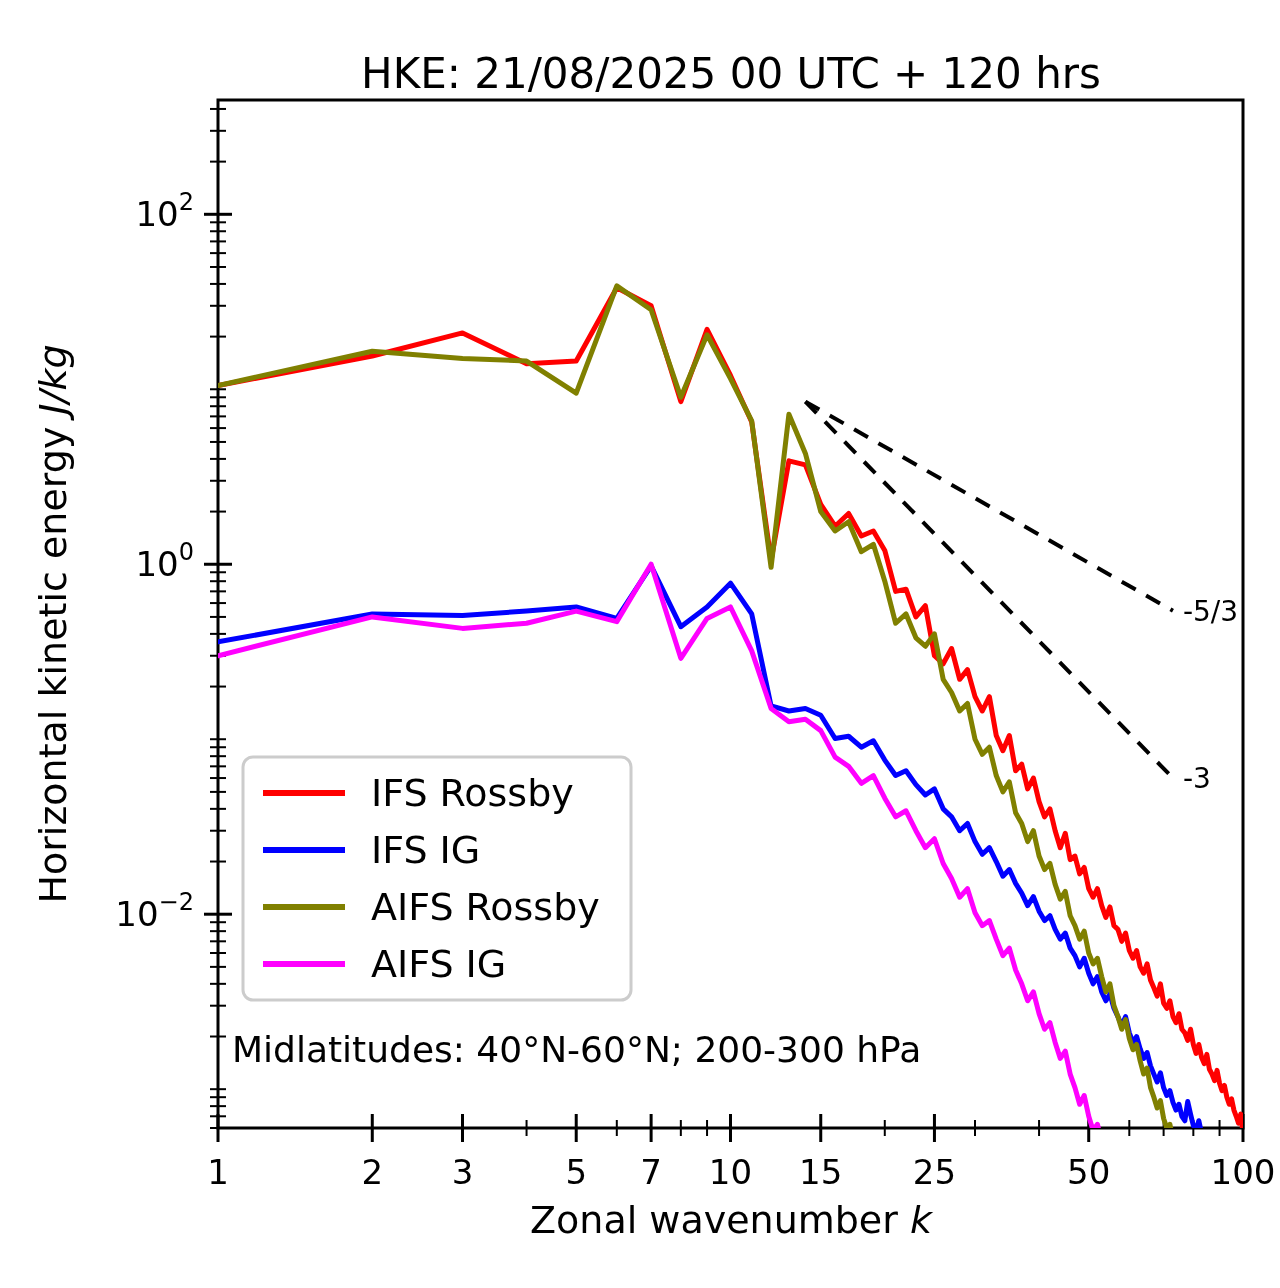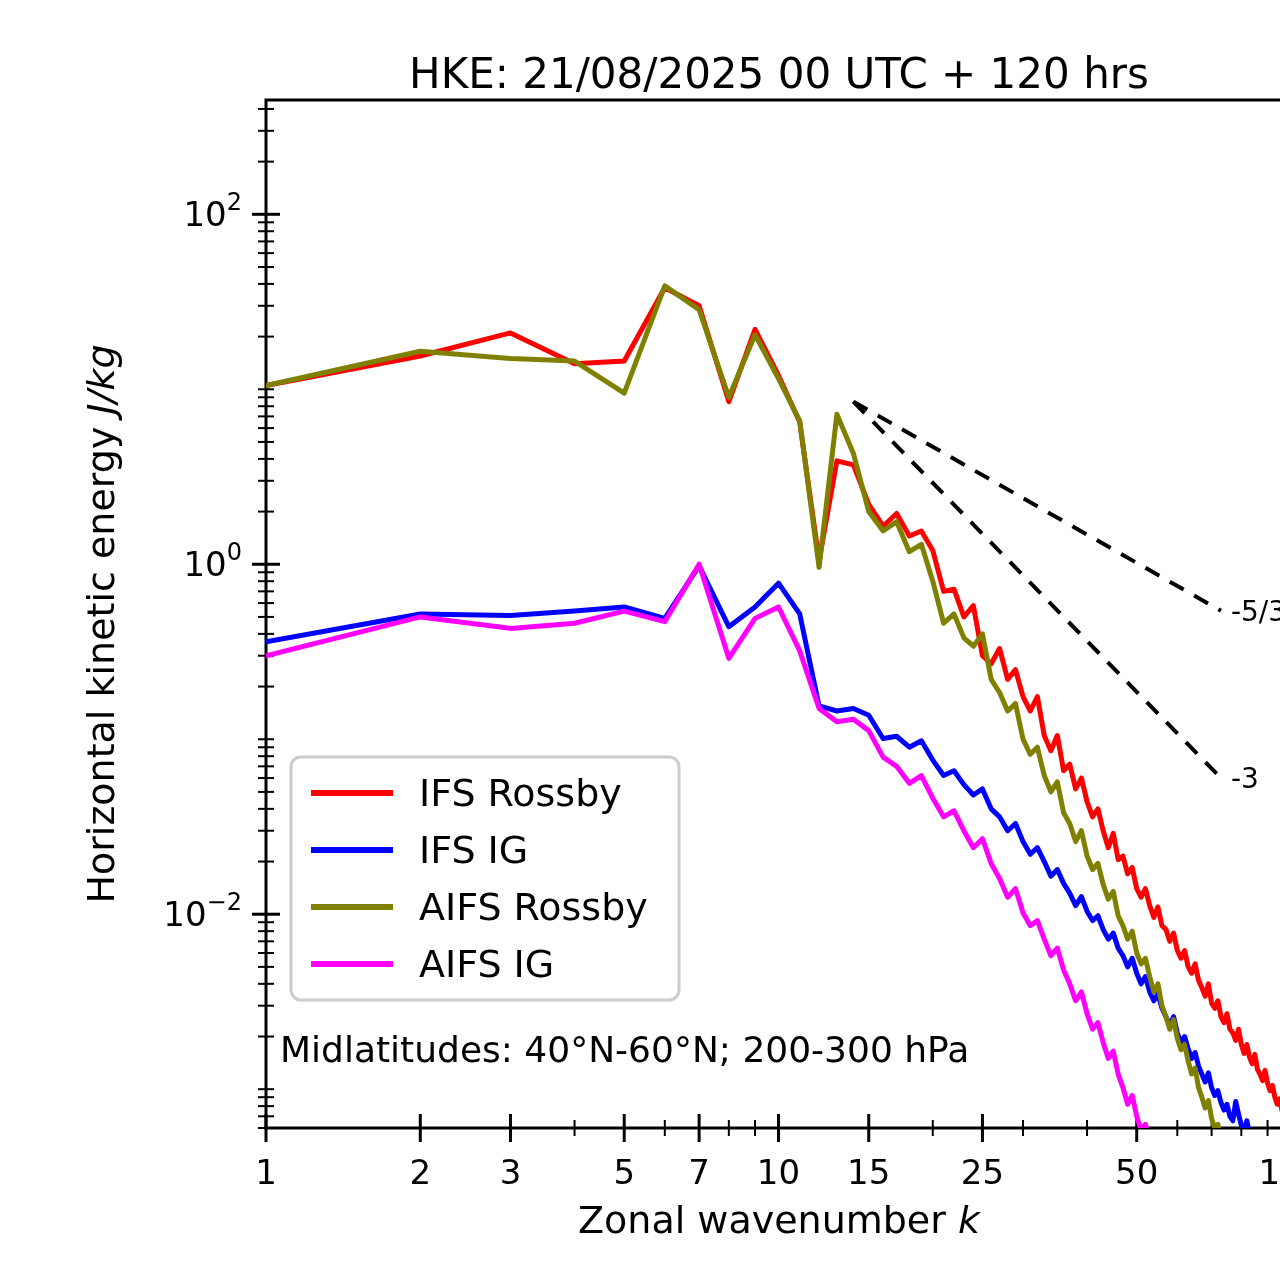--- a/index.html
+++ b/index.html
@@ -11,21 +11,20 @@
     width: 1280px;
     height: 1288px;
     font-family: "DejaVu Sans", sans-serif;
     overflow: hidden;
   }
   #figure {
     position: relative;
     width: 1080px;
     height: 1288px;
     background: #ffffff;
-    margin-left: 48px;
   }
   #plot-svg {
     position: absolute;
     left: 0;
     top: 0;
     width: 1280px;
     height: 1288px;
   }
   .tick-label {
     font-family: "DejaVu Sans", sans-serif;

